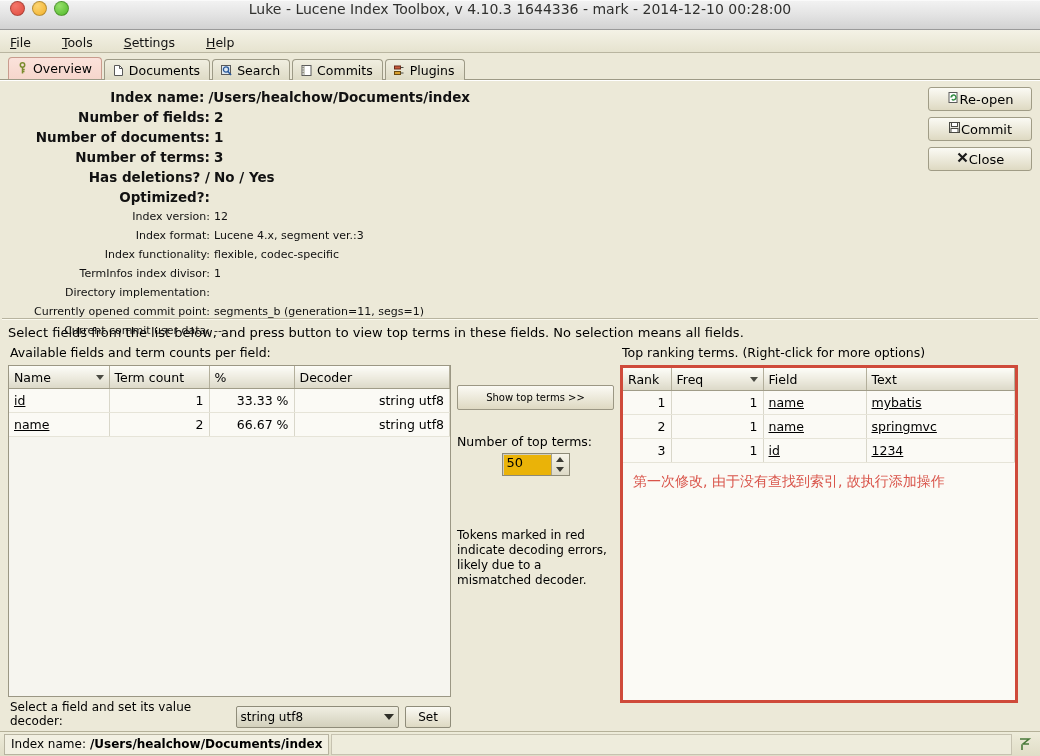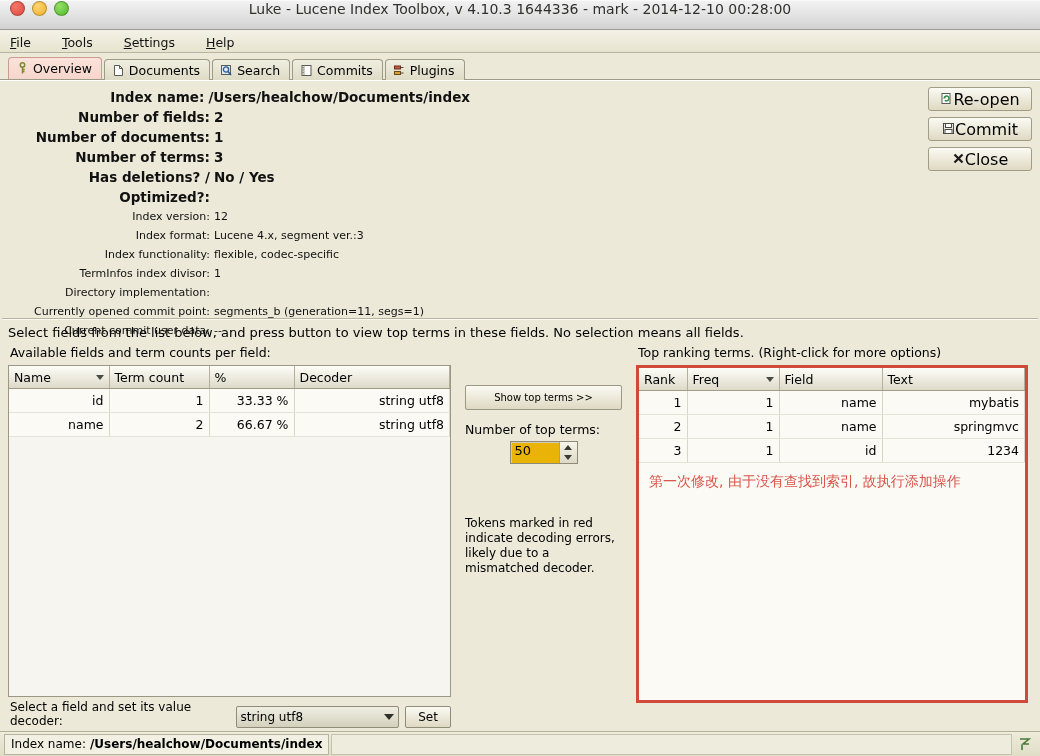--- a/index.html
+++ b/index.html
@@ -93,27 +93,27 @@
 
   .side-buttons {
     position: absolute; right: 8px; top: 6px;
     display: flex; flex-direction: column; gap: 6px; width: 104px;
   }
   .btn {
     display: flex; align-items: center; justify-content: center; 
     height: 22px;
     background: linear-gradient(to bottom, #fbfaf4, #ded9c2);
     border: 1px solid #a09c86; border-radius: 3px;
-    font-size: 16px; cursor: default;
+    font-size: 13px; cursor: default;
   }
 
   .divider { height: 1px; background: #b8b4a0; margin: 0 2px; box-shadow: 0 1px 0 #fbfaf0; }
 
   .hint-line { padding: 6px 8px 2px 8px; font-size: 13px; }
-  .section-row { display: flex; flex: 1; min-height: 0; padding: 0 12px 0 8px; gap: 8px; }
+  .section-row { display: flex; flex: 1; min-height: 0; padding: 0 22px 0 8px; gap: 0; }
 
   .col-left { width: 443px; display: flex; flex-direction: column; }
   .col-mid  { width: 157px; display: flex; flex-direction: column; padding: 0 6px; }
   .col-right{ flex: 1; display: flex; flex-direction: column; }
 
   .col-label { font-size: 12.5px; padding: 3px 0 3px 2px; height: 17px;}
 
   
   .tablewrap {
     border: 1px solid #9b9784;
@@ -132,36 +132,36 @@
   }
   table.grid thead th.c { text-align: left; }
   table.grid thead th.l { text-align: left; }
   table.grid tbody td {
     border-right: 1px solid #d9d7ca;
     border-bottom: 1px solid #e6e4d8;
     padding: 2px 5px; height: 19px; background: #fbfaf5;
     white-space: nowrap; overflow: hidden;
   }
   td.r { text-align: right; }
-  td.l { text-align: right; }
+  td.l { text-align: left; text-decoration: underline; }
   .sortarrow {
     display: inline-block; width: 0; height: 0;
     border-left: 4px solid transparent; border-right: 4px solid transparent;
     border-top: 5px solid #4a4a42; vertical-align: middle; margin-left: 4px;
   }
   .th-inner { display: flex; align-items: center; justify-content: space-between; }
 
   
   .showbtn {
     height: 23px; display: flex; align-items: center; justify-content: center;
     background: linear-gradient(to bottom, #fbfaf4, #ded9c2);
     border: 1px solid #9b9784; border-radius: 2px;
     font-size: 10px; cursor: default; margin-top: 20px;
   }
-  .midlabel { font-size: 12.5px; margin-top: 12px; }
+  .midlabel { font-size: 12.5px; margin-top: 24px; }
   .spinner {
     margin: 4px auto 0 auto; width: 66px; height: 21px;
     display: flex; border: 1px solid #8d8a78; background: #eab308;
     box-shadow: inset 1px 1px 0 #cfcdbd;
   }
   .spinner .sval { flex: 1; font-size: 13px; padding: 1px 4px; }
   .spinner .sarrows {
     width: 17px; border-left: 1px solid #a5a292;
     display: flex; flex-direction: column;
     background: linear-gradient(to bottom, #f6f4e9, #ddd9c6);

